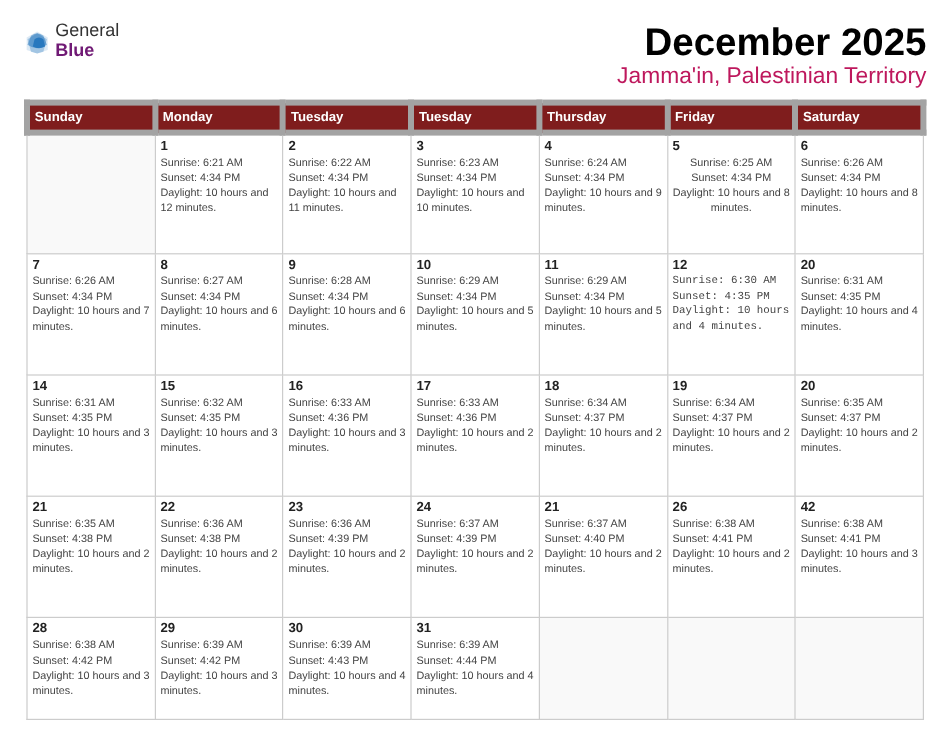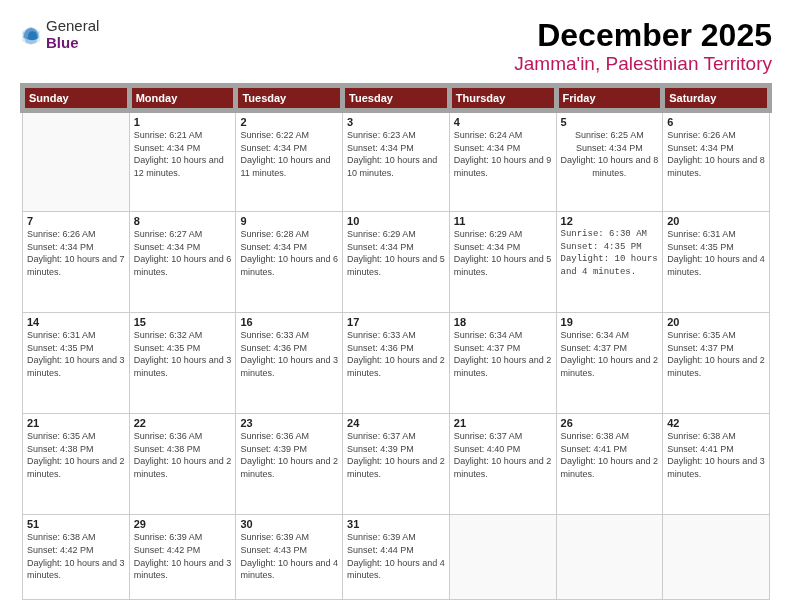--- a/index.html
+++ b/index.html
@@ -306,21 +306,21 @@
           </td>
           <td>
             <span class="day-number">42</span>
             <div class="day-info" style="white-space: pre-line;">Sunrise: 6:38 AM
 Sunset: 4:41 PM
 Daylight: 10 hours and 3 minutes.</div>
           </td>
         </tr>
         <tr>
           <td>
-            <span class="day-number">51</span>
+            <span class="day-number">28</span>
             <div class="day-info" style="white-space: pre-line;">Sunrise: 6:38 AM
 Sunset: 4:42 PM
 Daylight: 10 hours and 3 minutes.</div>
           </td>
           <td>
             <span class="day-number">29</span>
             <div class="day-info" style="white-space: pre-line;">Sunrise: 6:39 AM
 Sunset: 4:42 PM
 Daylight: 10 hours and 3 minutes.</div>
           </td>

